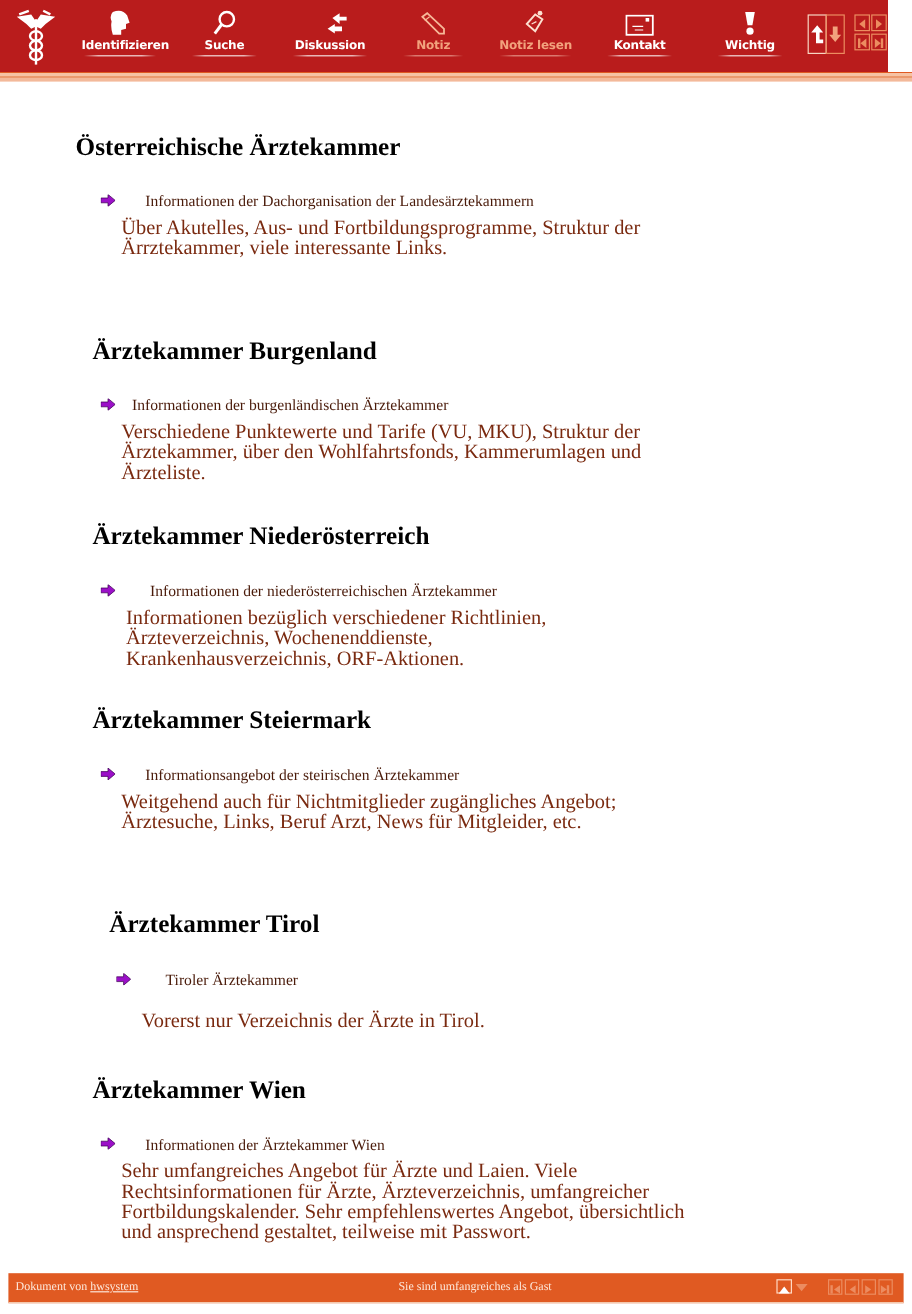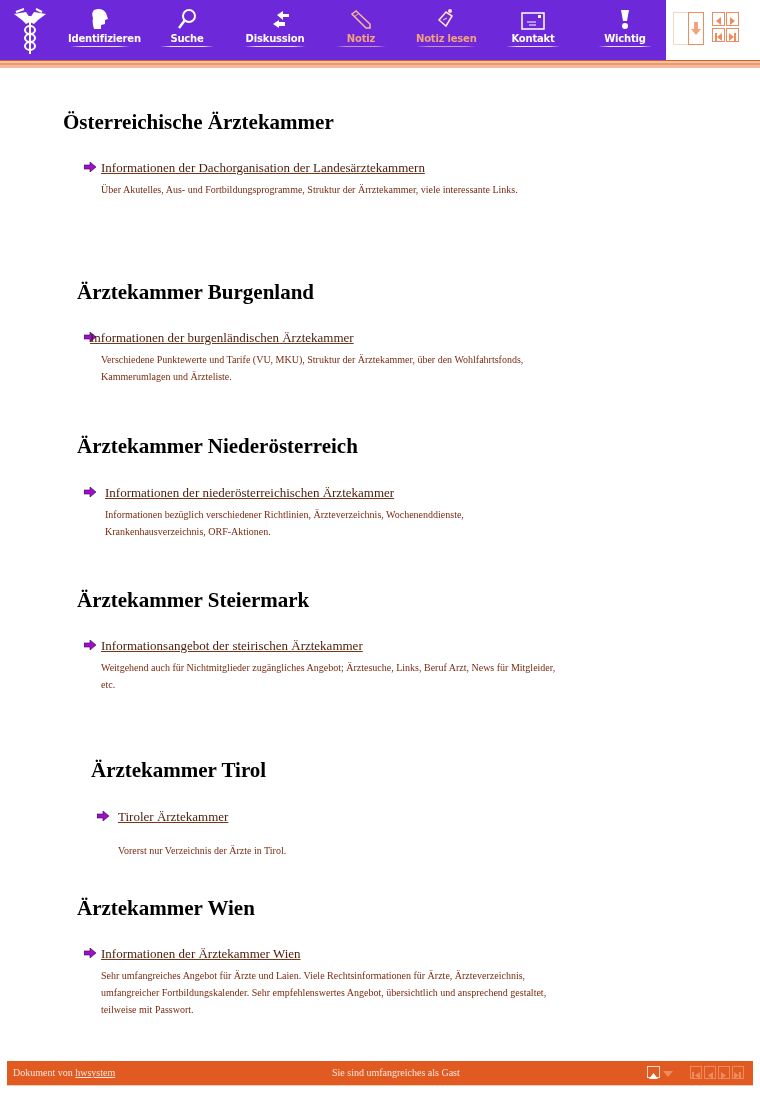--- a/index.html
+++ b/index.html
@@ -1,39 +1,39 @@
 <!DOCTYPE html>
 <html><head>
 <meta charset="utf-8">
 <style>
   html, body { margin:0; padding:0; }
   body { width:760px; height:1095px; background:#ffffff; position:relative; overflow:hidden; font-family:"Liberation Serif", serif; }
 
   
-  .topbar { position:absolute; left:0; top:0; width:666px; height:60px; background:#6d28d9; }
+  .topbar { position:absolute; left:0; top:0; width:740px; height:60px; background:#b91c1c; }
   .topbar-stripe { position:absolute; left:0; top:60px; width:760px; height:8px;
     background:linear-gradient(#e05a22 0, #e05a22 1px, #f6c3a4 1px, #f6c3a4 3px, #eb9a6e 3px, #eb9a6e 5px, #f3b99a 5px, #f3b99a 8px); }
   .logo { position:absolute; left:12px; top:6px; width:36px; height:48px; }
   .tool { position:absolute; top:6px; height:46px; text-align:center; color:#fff; }
   .tool .ic { height:24px; display:flex; align-items:flex-end; justify-content:center; }
   .tool .lbl { font-family:"DejaVu Sans", sans-serif; font-weight:bold; font-size:10px; margin-top:3px; white-space:nowrap; letter-spacing:-0.2px; }
   .tool .uline { height:1px; margin:2px auto 0; background:linear-gradient(90deg, rgba(255,255,255,0), rgba(255,255,255,0.85) 20%, rgba(255,255,255,0.85) 80%, rgba(255,255,255,0)); }
   .tool.disabled { color:#f2a27d; }
   .tool.disabled .uline { background:linear-gradient(90deg, rgba(255,255,255,0), rgba(255,220,200,0.6) 20%, rgba(255,220,200,0.6) 80%, rgba(255,255,255,0)); }
 
   .scrollbox { position:absolute; left:673px; top:12px; width:14px; height:31px; border:1px solid #f7d5c2; }
   .scrollbox2 { position:absolute; left:688px; top:12px; width:14px; height:31px; border:1px solid #ec8c60; }
   .navgrid { position:absolute; left:712px; top:12px; width:28px; height:32px; }
   .navgrid .cell { position:absolute; width:13px; height:14px; border:1px solid #ec8c60; box-sizing:border-box; }
   .section { position:absolute; }
   .section h2 { margin:0; font-family:"Liberation Serif", serif; font-weight:bold; font-size:21px; color:#000; white-space:nowrap; }
   .entry { position:absolute; }
   .bullet { position:absolute; left:0; top:2px; width:12px; height:10px; }
-  .link { position:absolute; white-space:nowrap; font-size:13px; color:#4a1b0a; text-decoration:underline; text-decoration-color:#7a3515; }
-  .desc { position:absolute; font-size:10px; color:#7a2a10; line-height:17px; }
+  .link { position:absolute; white-space:nowrap; font-size:13px; color:#4a1b0a; text-decoration-color:#7a3515;margin-left:20px; }
+  .desc { position:absolute; font-size:17px; color:#7a2a10; line-height:17px; }
 
   
   .footer { position:absolute; left:7px; top:1061px; width:746px; height:24px; background:#e05a22; border-bottom:1px solid #f3c8ae; }
   .footer-left { position:absolute; left:6px; top:6px; font-family:"Liberation Serif", serif; font-size:10px; color:#fde7da; white-space:nowrap; }
   .footer-left a { color:#fde7da; text-decoration:underline; }
   .footer-center { position:absolute; left:325px; top:6px; font-family:"Liberation Serif", serif; font-size:10px; color:#fde7da; white-space:nowrap; }
   .f-up { position:absolute; left:640px; top:5px; width:13px; height:12px; border:1px solid #ffd9c4; box-sizing:border-box; }
   .f-down { position:absolute; left:655px; top:5px; width:12px; height:12px; }
   .f-nav { position:absolute; top:5px; width:12px; height:13px; border:1px solid #ec8c60; box-sizing:border-box; }
 </style>

